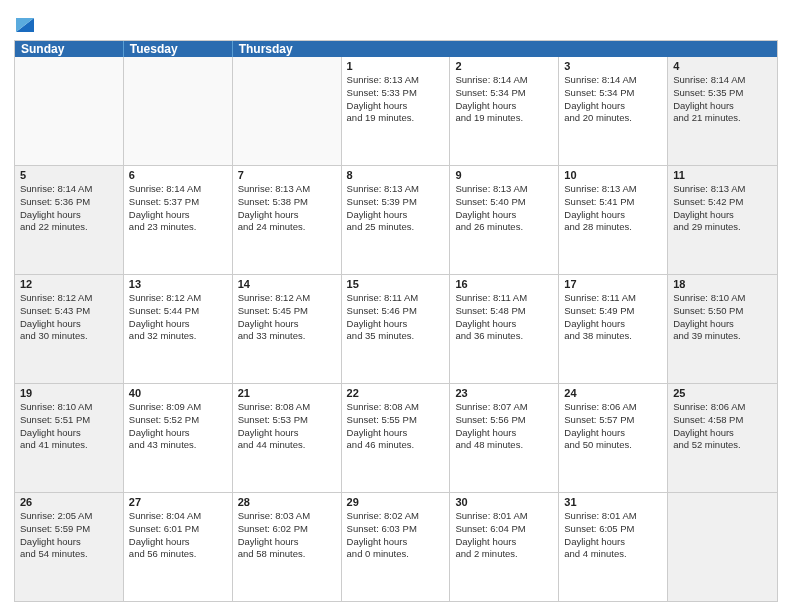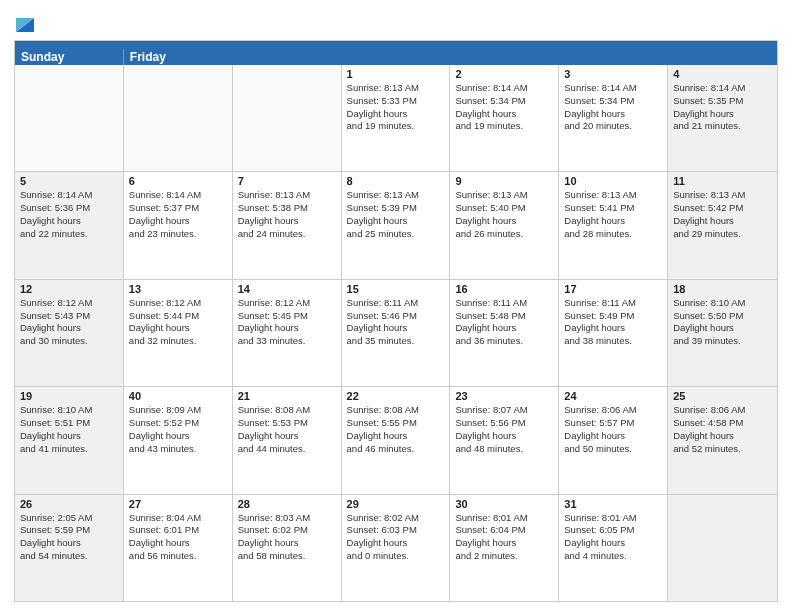--- a/index.html
+++ b/index.html
@@ -70,21 +70,20 @@
       display: grid;
       grid-template-columns: repeat(7, 1fr);
       background: #2b6cb0;
     }
     .cal-header-cell {
       color: #fff;
       font-size: 12px;
       font-weight: bold;
       padding: 1px 6px;
       border-right: 1px solid #5a9fd4;
-      margin-top: 8px;
     }
     .cal-header-cell:last-child { border-right: none; }
     .cal-body {
       flex: 1;
       display: flex;
       flex-direction: column;
     }
     .cal-row {
       display: grid;
       grid-template-columns: repeat(7, 1fr);
@@ -130,21 +129,22 @@
     </div>
     <div class="title-block">
       <div class="month-title"></div>
       <div class="location"></div>
     </div>
   </div>
 
   <div class="calendar">
     <div class="cal-header" id="cal-header">
         <div class="cal-header-cell">Sunday</div>
-        <div class="cal-header-cell">Friday</div>
+        <div class="cal-header-cell">Tuesday</div>
+        <div class="cal-header-cell">Thursday</div>
       </div>
     <div class="cal-body" id="cal-body">
         <div class="cal-row">
           <div class="cal-cell empty"></div>
           <div class="cal-cell empty"></div>
           <div class="cal-cell empty"></div>
           <div class="cal-cell">
             <div class="day-num">1</div>
             <div class="cell-line">Sunrise: 8:13 AM</div>
             <div class="cell-line">Sunset: 5:33 PM</div>

